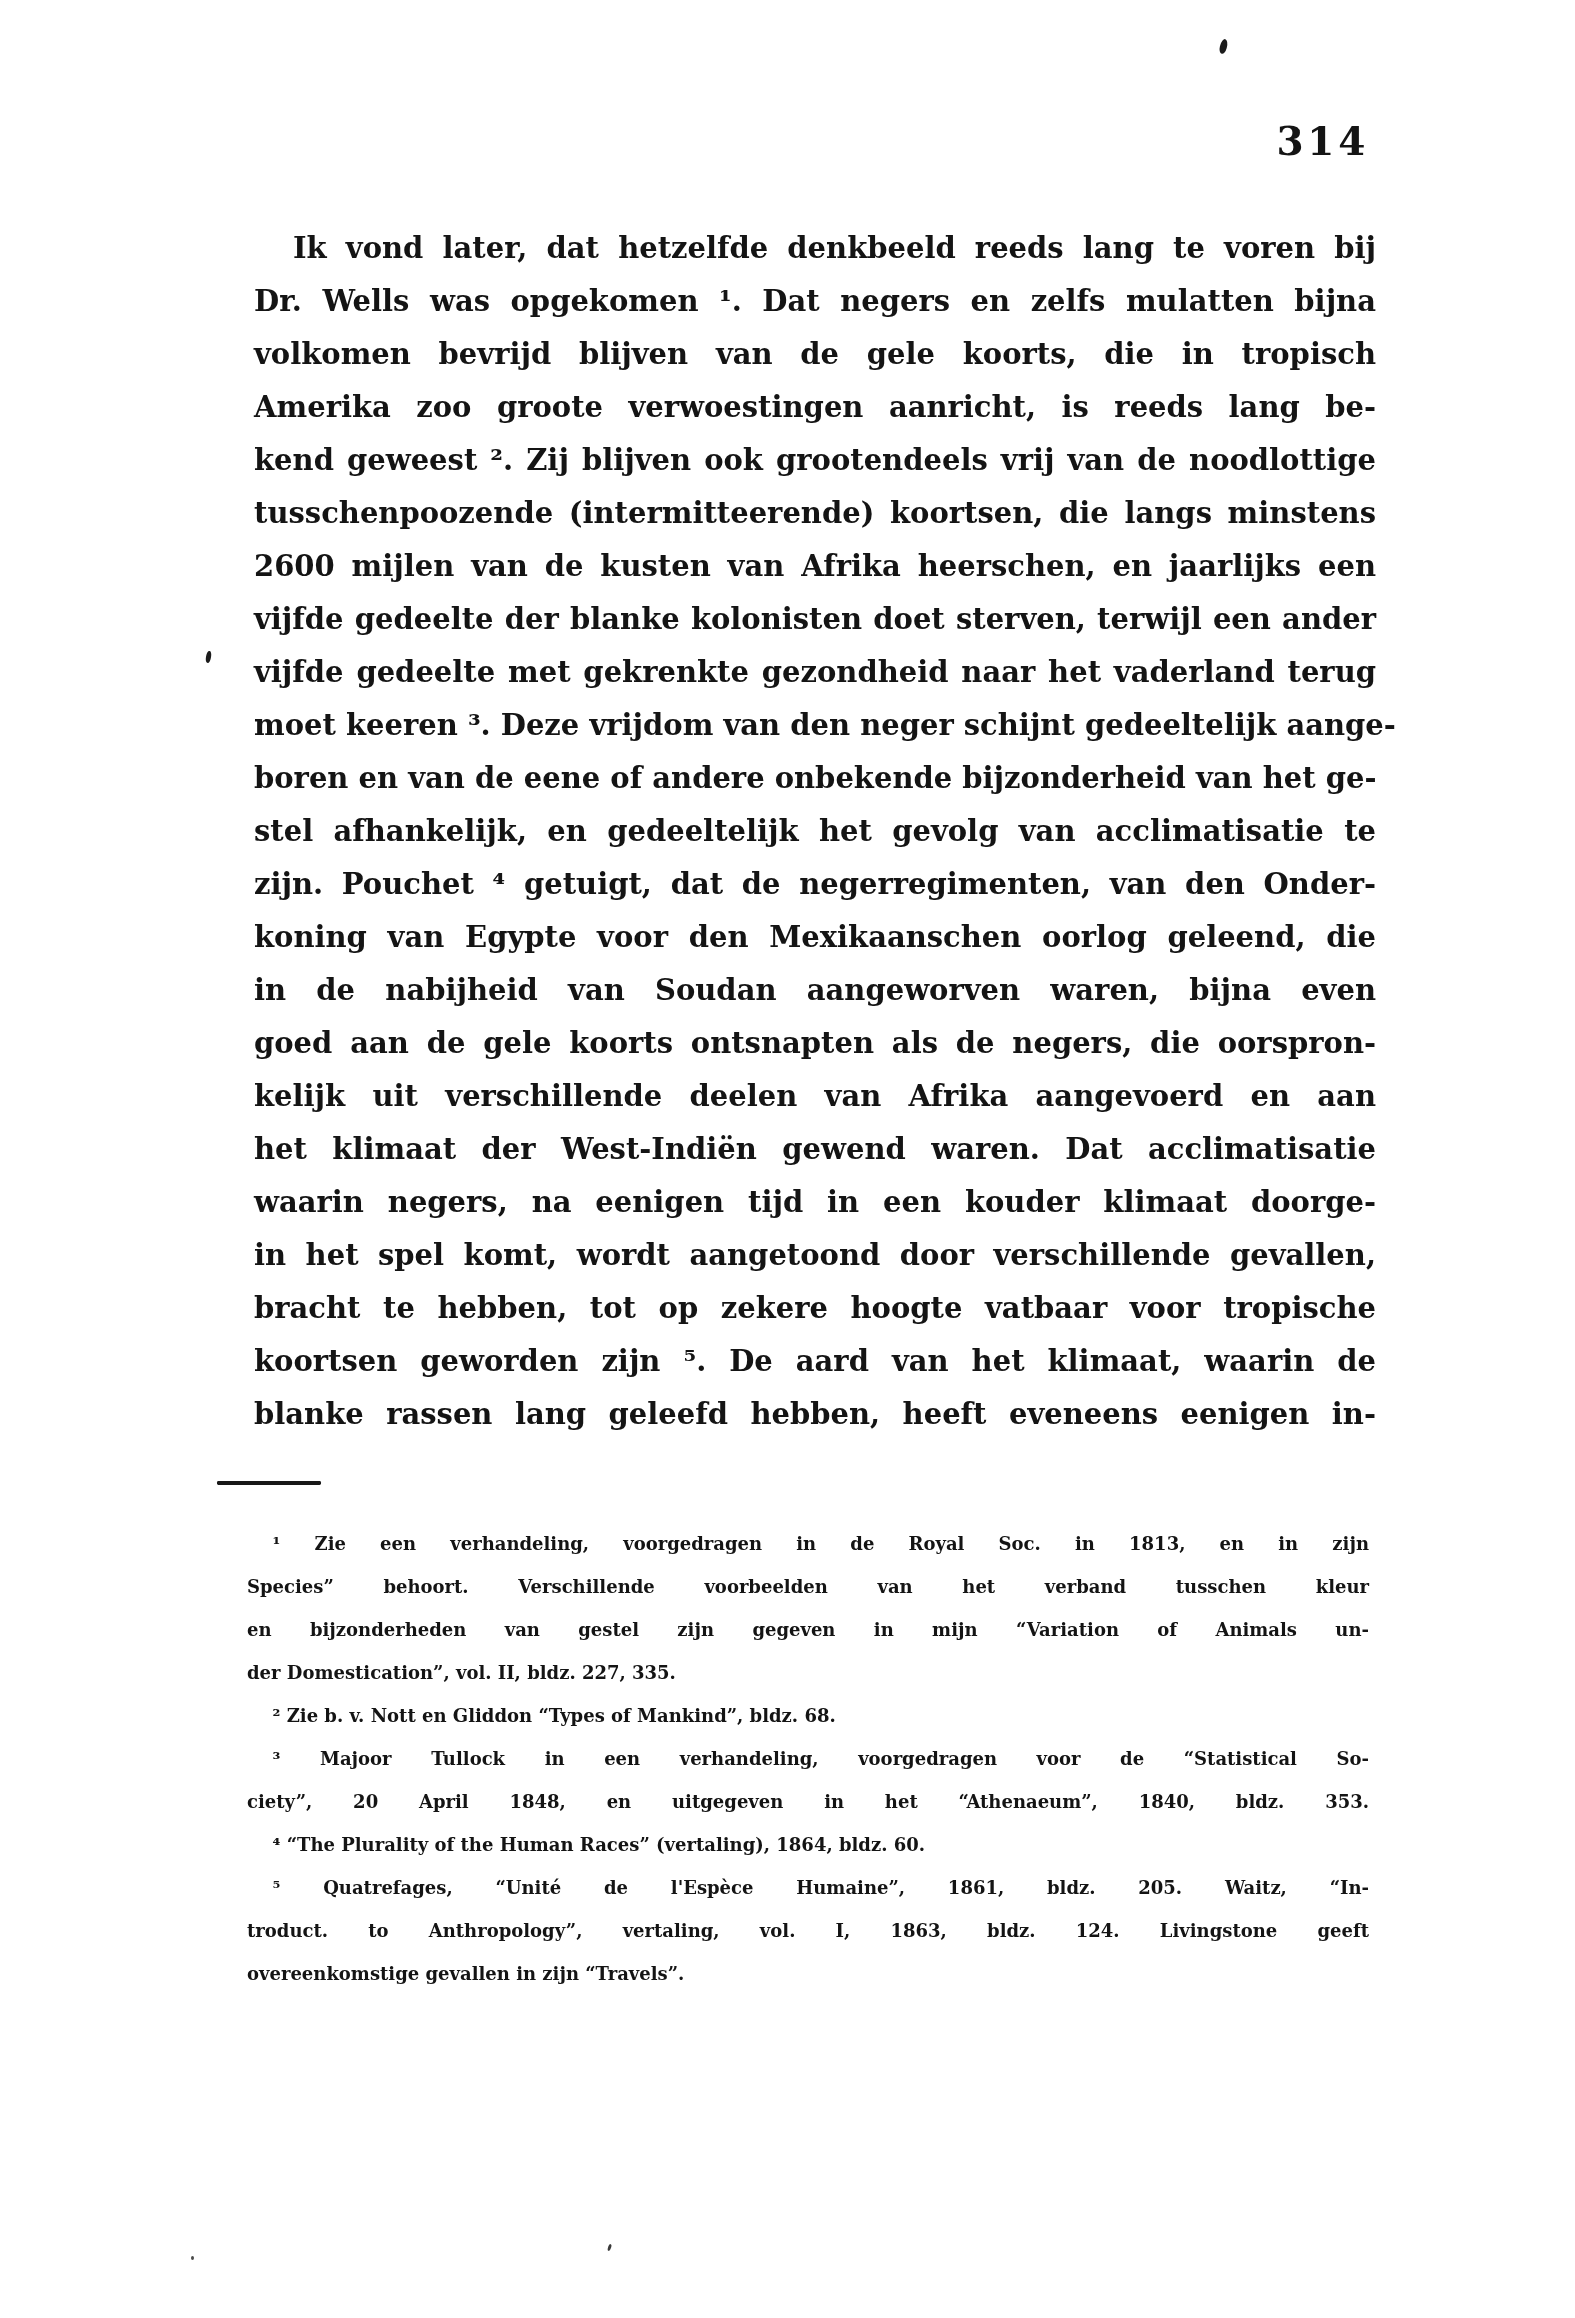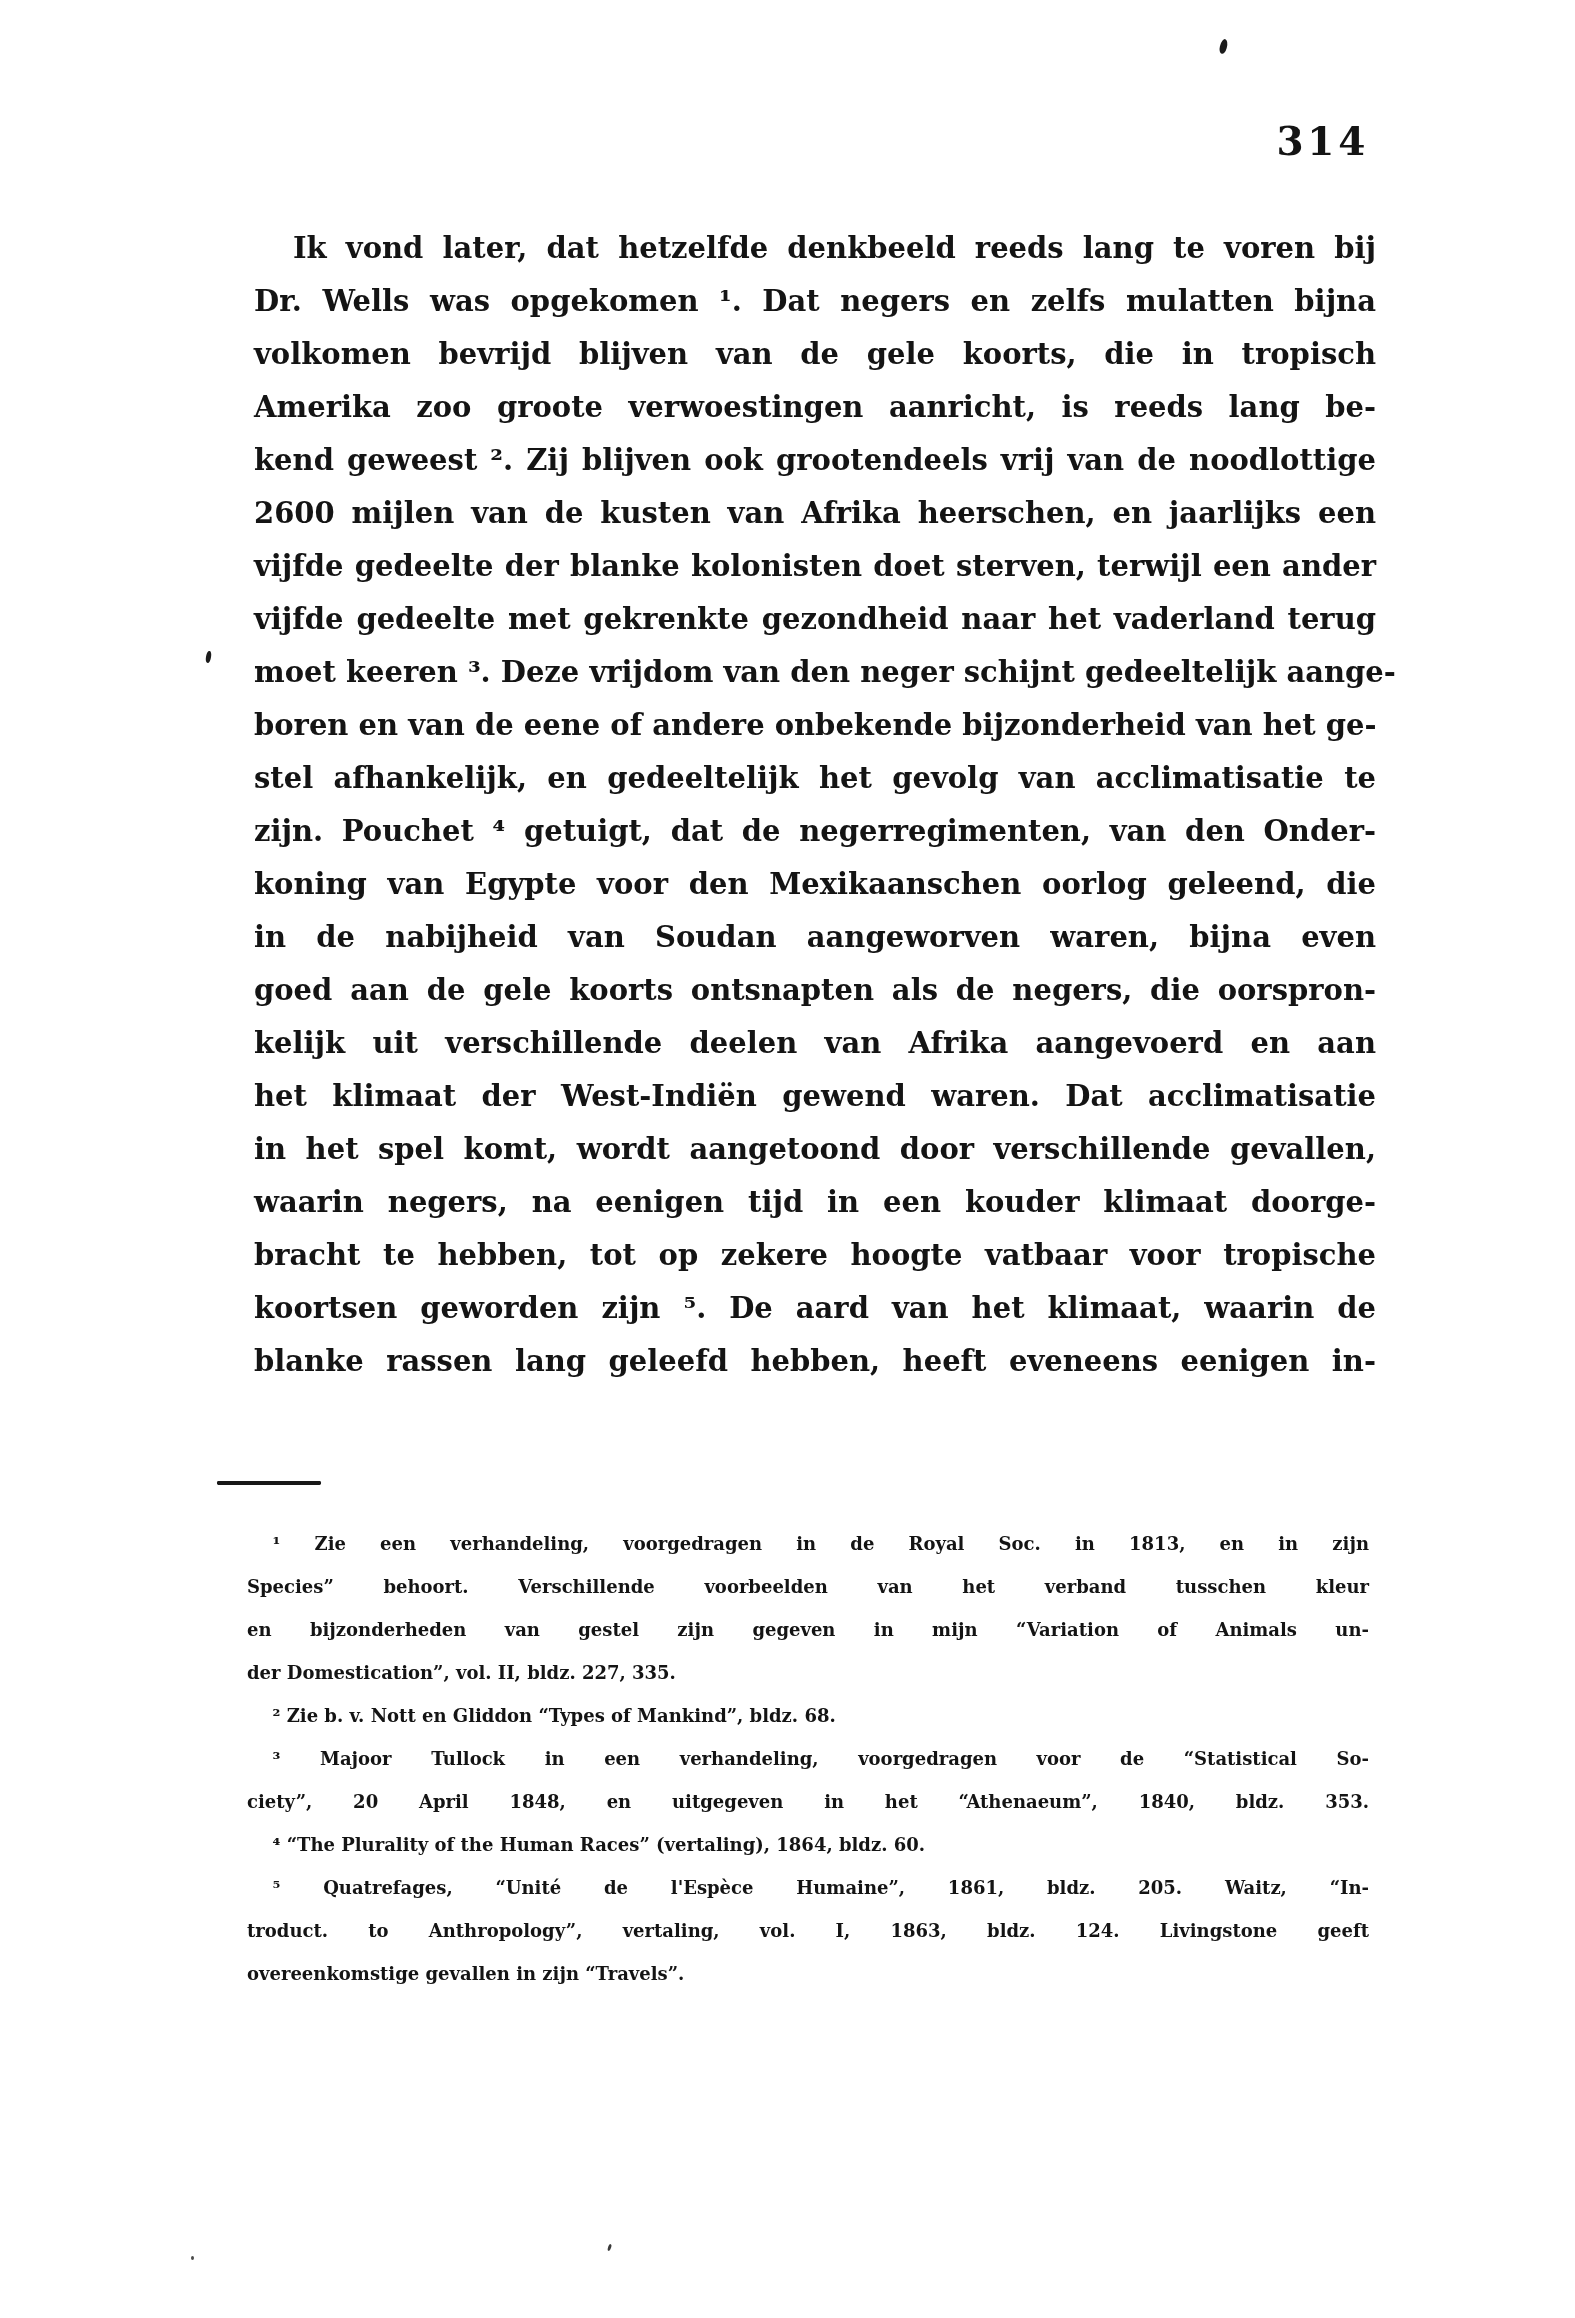--- a/index.html
+++ b/index.html
@@ -103,34 +103,35 @@
 <div class="page">
 
   <div class="page-number">314</div>
 
   <div class="main-text">
       <div class="line indent">Ik vond later, dat hetzelfde denkbeeld reeds lang te voren bij</div>
       <div class="line">Dr. Wells was opgekomen ¹. Dat negers en zelfs mulatten bijna</div>
       <div class="line">volkomen bevrijd blijven van de gele koorts, die in tropisch</div>
       <div class="line">Amerika zoo groote verwoestingen aanricht, is reeds lang be-</div>
       <div class="line">kend geweest ². Zij blijven ook grootendeels vrij van de noodlottige</div>
+      <div class="line">tusschenpoozende (intermitteerende) koortsen, die langs minstens</div>
       <div class="line">2600 mijlen van de kusten van Afrika heerschen, en jaarlijks een</div>
       <div class="line">vijfde gedeelte der blanke kolonisten doet sterven, terwijl een ander</div>
       <div class="line">vijfde gedeelte met gekrenkte gezondheid naar het vaderland terug</div>
       <div class="line">moet keeren ³. Deze vrijdom van den neger schijnt gedeeltelijk aange-</div>
       <div class="line">boren en van de eene of andere onbekende bijzonderheid van het ge-</div>
       <div class="line">stel afhankelijk, en gedeeltelijk het gevolg van acclimatisatie te</div>
       <div class="line">zijn. Pouchet ⁴ getuigt, dat de negerregimenten, van den Onder-</div>
       <div class="line">koning van Egypte voor den Mexikaanschen oorlog geleend, die</div>
       <div class="line">in de nabijheid van Soudan aangeworven waren, bijna even</div>
       <div class="line">goed aan de gele koorts ontsnapten als de negers, die oorspron-</div>
       <div class="line">kelijk uit verschillende deelen van Afrika aangevoerd en aan</div>
       <div class="line">het klimaat der West-Indiën gewend waren. Dat acclimatisatie</div>
+      <div class="line">waarin negers, na eenigen tijd in een kouder klimaat doorge-</div>
       <div class="line">in het spel komt, wordt aangetoond door verschillende gevallen,</div>
-      <div class="line">waarin negers, na eenigen tijd in een kouder klimaat doorge-</div>
       <div class="line">bracht te hebben, tot op zekere hoogte vatbaar voor tropische</div>
       <div class="line">koortsen geworden zijn ⁵. De aard van het klimaat, waarin de</div>
       <div class="line">blanke rassen lang geleefd hebben, heeft eveneens eenigen in-</div>
     </div>
 
   <div class="fn-sep"></div>
 
   <div class="footnotes">
       <div class="line indent">¹ Zie een verhandeling, voorgedragen in de Royal Soc. in 1813, en in zijn</div>
       <div class="line">Species” behoort. Verschillende voorbeelden van het verband tusschen kleur</div>

